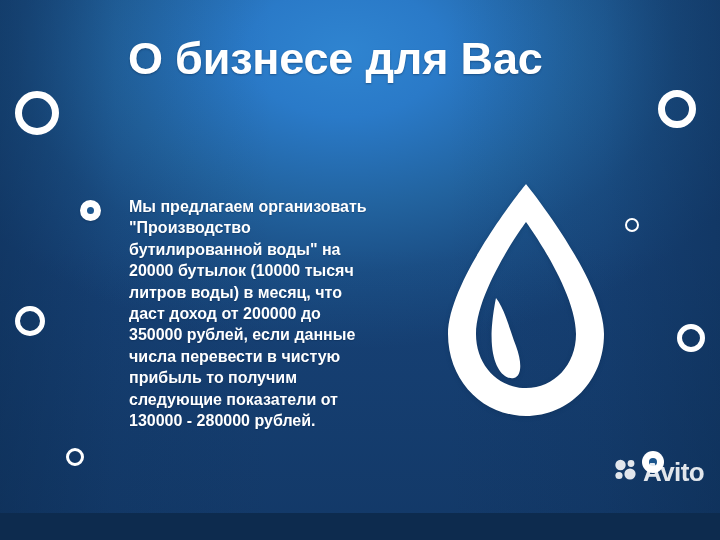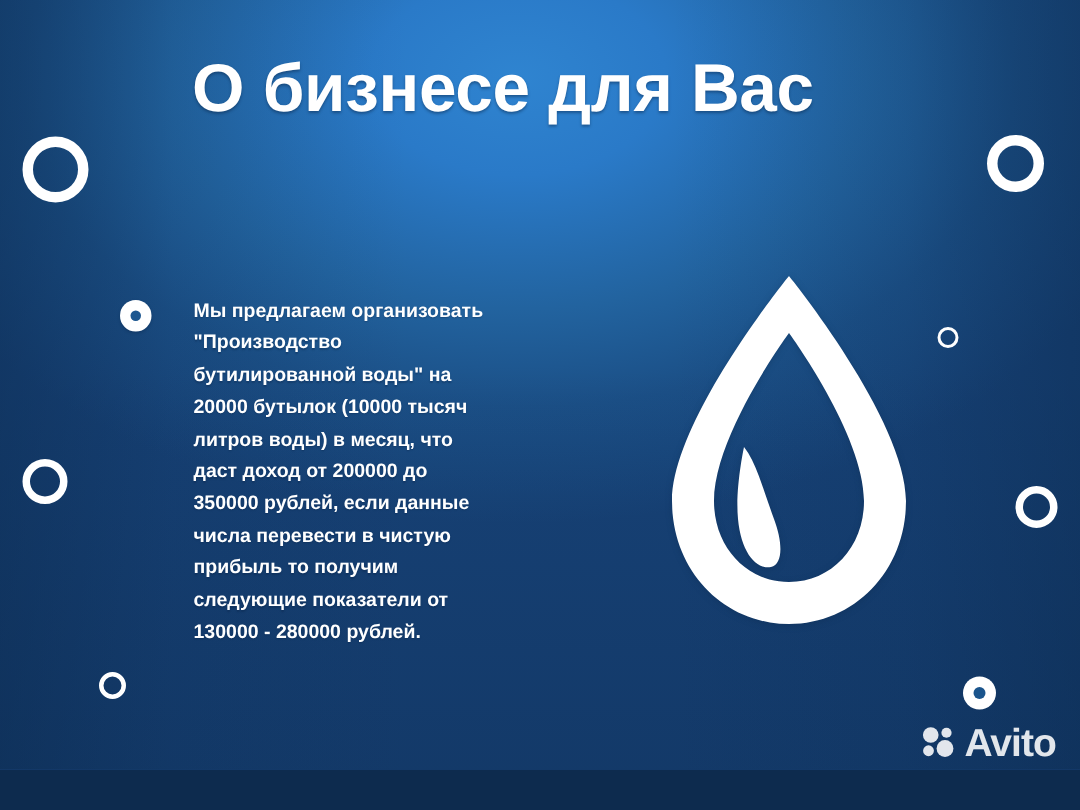--- a/index.html
+++ b/index.html
@@ -69,21 +69,21 @@
     top: 50%;
     width: 7px;
     height: 7px;
     margin: -3.5px 0 0 -3.5px;
     border-radius: 50%;
     background: #1d5790;
   }
   .bullet-text {
     margin: 0;
     padding-left: 49px;
-    font-size: 13px;
+    font-size: 16px;
     font-weight: bold;
     line-height: 21.4px;
     color: #ffffff;
     text-shadow: 0 1px 1px rgba(8,35,68,0.35);
     white-space: pre-line;
   }
 
   
   .drop {
     position: absolute;
@@ -120,23 +120,22 @@
     height: 8px;
     margin: -4px 0 0 -4px;
     border-radius: 50%;
     background: #1a548c;
   }
 
   
   .avito {
     position: absolute;
     right: 16px;
-    bottom: 5px;
+    bottom: 28px;
     display: flex;
-    align-items: center;
     gap: 5px;
     opacity: 0.88;
     z-index: 5;
   }
   .avito-word {
     font-size: 26px;
     font-weight: bold;
     color: #ffffff;
     letter-spacing: -0.6px;
     line-height: 1;

